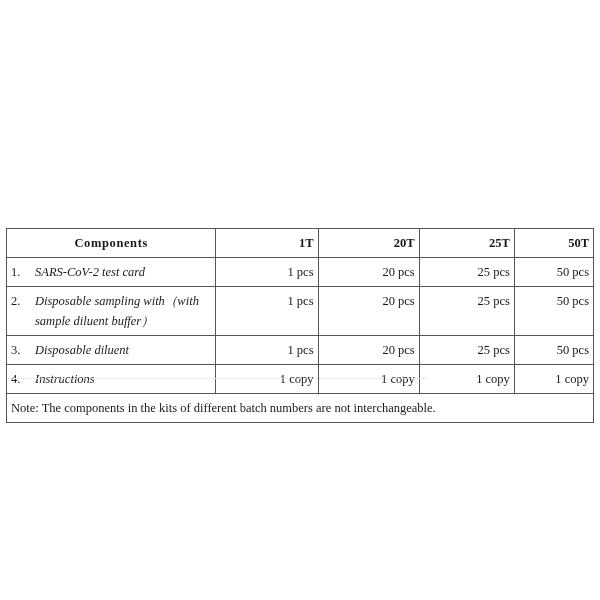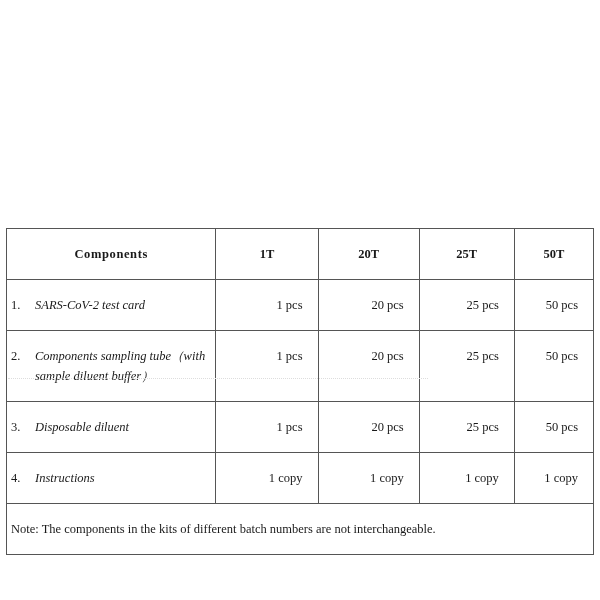--- a/index.html
+++ b/index.html
@@ -20,33 +20,34 @@
       left: 6px;
       top: 228px;
       width: 588px;
       border-collapse: collapse;
       table-layout: fixed;
       font-size: 12.5px;
     }
     .components-table td,
     .components-table th {
       border: 1px solid #555555;
-      padding: 15px;
+      padding: 4px;
       vertical-align: top;
       line-height: 20px;
     }
     .components-table th {
       font-weight: bold;
       text-align: center;
       height: 20px;
       vertical-align: middle;
       letter-spacing: 0.6px;
     }
     .components-table th.qty-head {
       letter-spacing: 0;
+      text-align: right;
     }
     .col-comp { width: 209px; }
     .col-1t   { width: 102px; }
     .col-20t  { width: 101px; }
     .col-25t  { width: 95px; }
     .col-50t  { width: 79px; }
 
     tr.row-single td { height: 20px; }
     tr.row-double td { height: 40px; }
 
@@ -111,21 +112,21 @@
       </td>
       <td class="qty-cell">1 pcs</td>
       <td class="qty-cell">20 pcs</td>
       <td class="qty-cell">25 pcs</td>
       <td class="qty-cell">50 pcs</td>
     </tr>
     <tr class="row-double">
       <td class="comp-cell">
         <div class="comp-inner">
           <span class="comp-num">2.</span>
-          <span class="comp-name">Components sampling tube（with sample diluent buffer）</span>
+          <span class="comp-name">Disposable sampling with（with sample diluent buffer）</span>
         </div>
       </td>
       <td class="qty-cell">1 pcs</td>
       <td class="qty-cell">20 pcs</td>
       <td class="qty-cell">25 pcs</td>
       <td class="qty-cell">50 pcs</td>
     </tr>
     <tr class="row-single">
       <td class="comp-cell">
         <div class="comp-inner">

